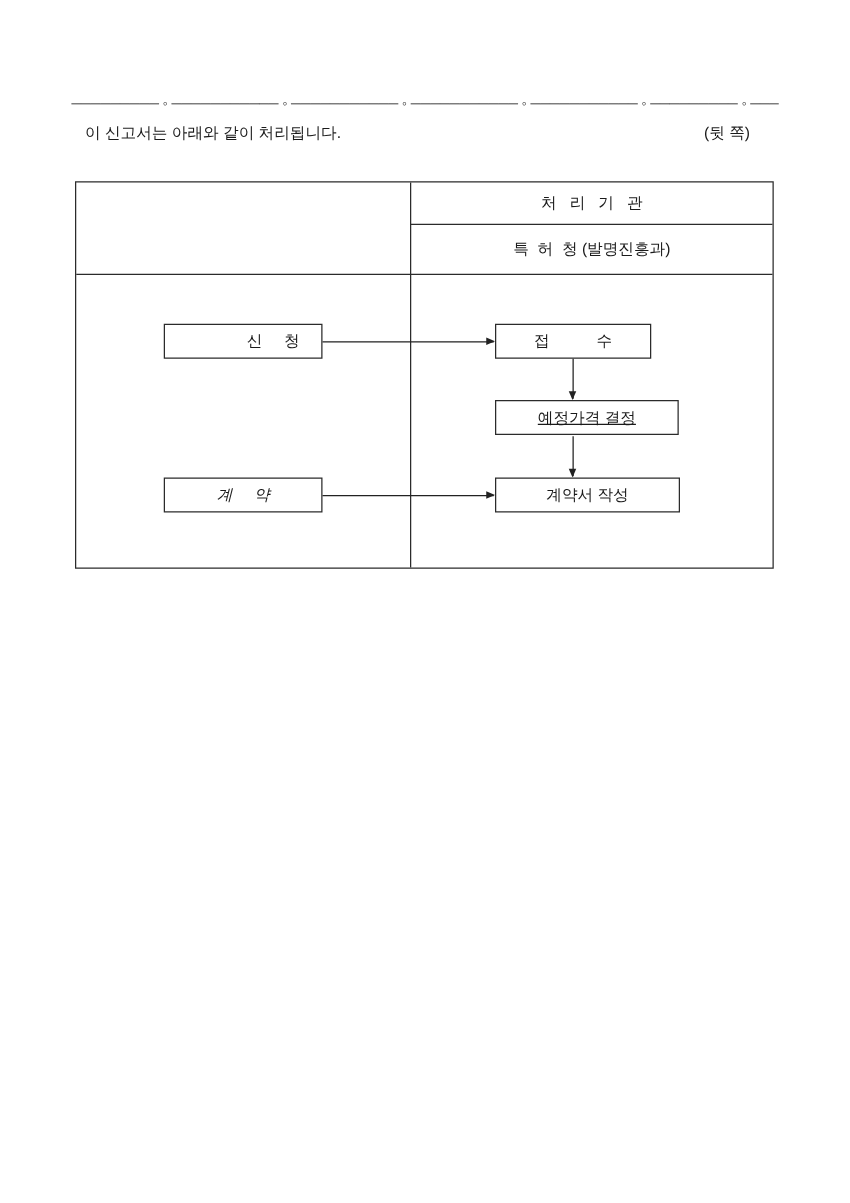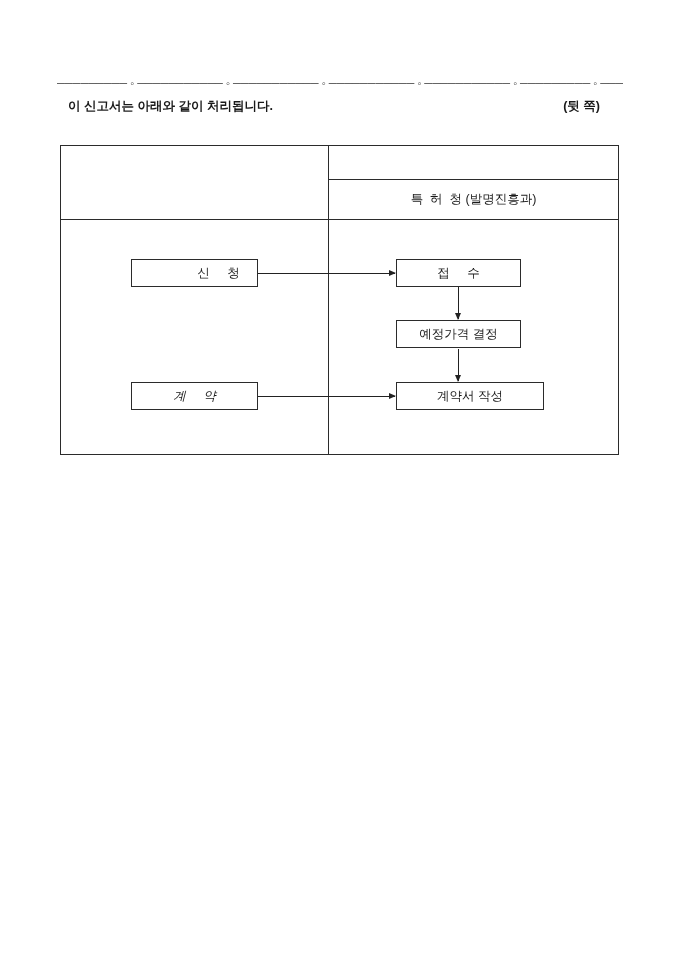--- a/index.html
+++ b/index.html
@@ -24,21 +24,20 @@
     color: #3a3a3a;
     white-space: nowrap; overflow: hidden;
   }
 
   
   .notice-row {
     position: absolute;
     left: 68px; right: 80px; top: 98px;
     display: flex; justify-content: space-between; align-items: baseline;
     font-size: 12.5px;
-    font-weight: bold;
   }
 
   
   .ptable {
     position: absolute;
     left: 60px; top: 145px;
     width: 559px; height: 310px;
     border: 1px solid #2b2b2b;
   }
   .line { position: absolute; background: #2b2b2b; }
@@ -61,22 +60,22 @@
     position: absolute;
     height: 28px;
     border: 1px solid #2b2b2b;
     display: flex; align-items: center; justify-content: center;
     font-size: 12.5px;
     white-space: pre;
     background: #ffffff;
   }
   .box-application    { left: 70px;  top: 113px; width: 127px; padding-left: 48px; }
   .box-contract       { left: 70px;  top: 236px; width: 127px; font-style: italic; }
-  .box-receipt        { left: 335px; top: 113px; width: 125px; }
-  .box-price-decision { left: 335px; top: 174px; width: 125px; }
+  .box-receipt        { left: 335px; top: 113px; width: 125px; font-family: Liberation Mono, monospace; }
+  .box-price-decision { left: 335px; top: 174px; width: 147px; text-decoration: underline; }
   .box-contract-draft { left: 335px; top: 236px; width: 148px; }
 
   
   .arrow-h {
     position: absolute;
     height: 0;
     border-top: 1px solid #222;
   }
   .arrow-h::after {
     content: "";
@@ -118,20 +117,21 @@
     <span>이 신고서는 아래와 같이 처리됩니다.</span>
     <span>(뒷 쪽)</span>
   </div>
 
   <div class="ptable">
 
     <div class="line col-divider"></div>
     <div class="line agency-divider"></div>
     <div class="line header-divider"></div>
 
+    <div class="cell cell-agency">처   리   기   관</div>
     <div class="cell cell-office">특  허  청 (발명진흥과)</div>
 
     <div class="fbox box-application">신     청</div>
     <div class="fbox box-contract">계     약</div>
     <div class="fbox box-receipt">접     수</div>
     <div class="fbox box-price-decision">예정가격 결정</div>
     <div class="fbox box-contract-draft">계약서 작성</div>
 
     <div class="arrow-h arrow-app-receipt"></div>
     <div class="arrow-h arrow-contract-draft"></div>

